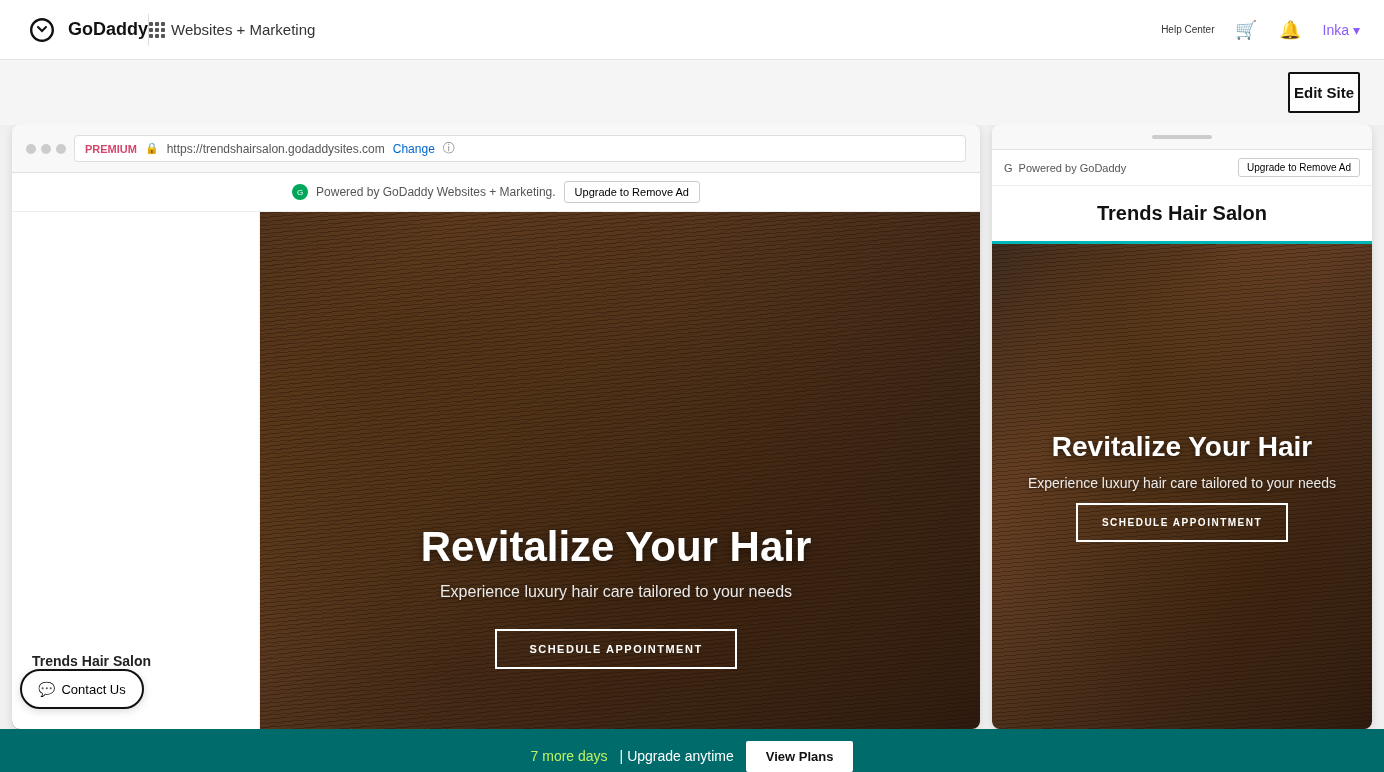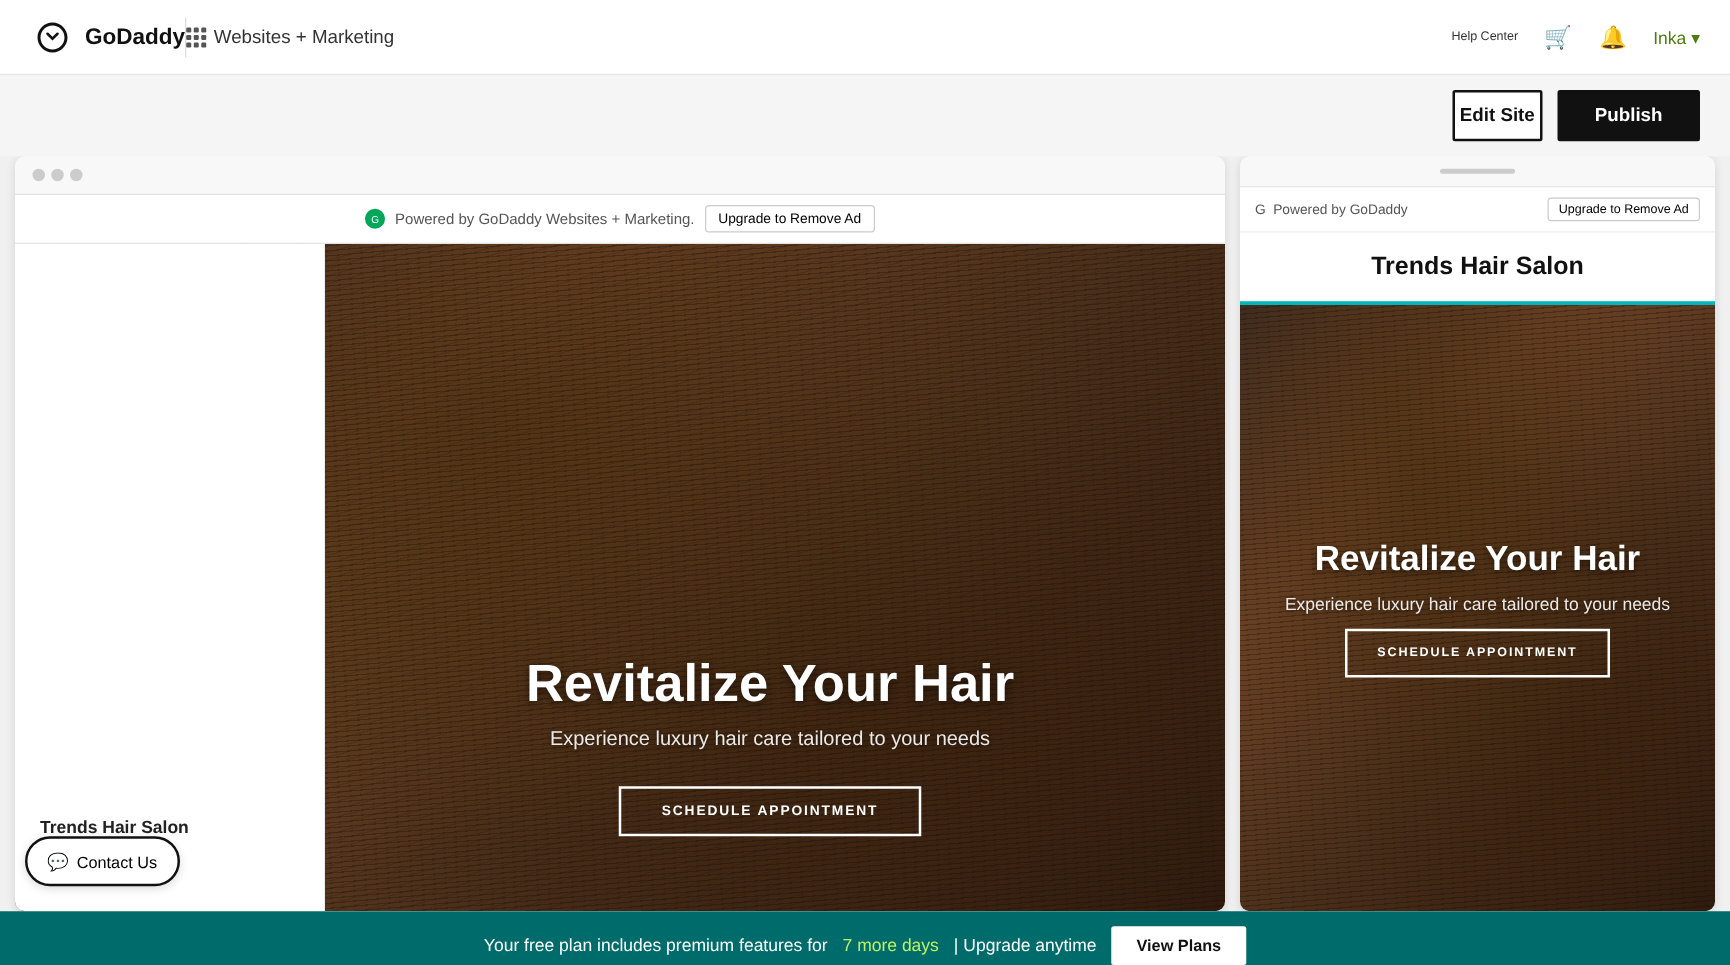--- a/index.html
+++ b/index.html
@@ -14,21 +14,21 @@
     .nav-left { display: flex; align-items: center; }
     .godaddy-logo { display: flex; align-items: center; gap: 8px; font-weight: 700; font-size: 18px; color: #111; }
     .logo-icon { width: 36px; height: 36px; }
     .divider-v { width: 1px; height: 32px; background: #ddd; }
     .nav-app-name { font-size: 15px; color: #333; display: flex; align-items: center; gap: 6px; }
     .grid-icon { display: grid; grid-template-columns: 1fr 1fr 1fr; gap: 2px; width: 16px; height: 16px; }
     .grid-icon span { background: #555; border-radius: 1px; display: block; }
     .nav-right { display: flex; align-items: center; gap: 20px; }
     .nav-link { font-size: 10px; color: #333; cursor: pointer; text-decoration: none; }
     .nav-icon { width: 24px; height: 24px; display: flex; align-items: center; justify-content: center; cursor: pointer; color: #555; font-size: 18px; }
-    .nav-user { display: flex; align-items: center; gap: 4px; font-size: 14px; color: #4d7c0f; cursor: pointer; }
+    .nav-user { display: flex; align-items: center; gap: 4px; font-size: 14px; color: #8b5cf6; cursor: pointer; }
 
     
     .action-bar {
       display: flex; align-items: center; justify-content: flex-end;
       padding: 12px 24px; background: #f5f5f5; gap: 12px;
     }
     .btn-edit-site {
       padding: 10px 4px; background: #fff; border: 2px solid #111;
       font-size: 15px; font-weight: 600; color: #111; cursor: pointer;
       border-radius: 2px;
@@ -225,31 +225,37 @@
     <div class="nav-icon">🔔</div>
     <div class="nav-user">
       <span>Inka</span>
       <span>▾</span>
     </div>
   </div>
 </nav>
 
 <div class="action-bar">
   <button class="btn-edit-site">Edit Site</button>
-  <button class="btn-publish">Publish</button>
 </div>
 
 <div class="main-content">
 
   <div class="browser-preview">
     <div class="browser-chrome">
       <div class="browser-dots">
         <div class="browser-dot"></div>
         <div class="browser-dot"></div>
         <div class="browser-dot"></div>
+      </div>
+      <div class="browser-bar">
+        <span class="premium-badge">PREMIUM</span>
+        <span class="lock-icon">🔒</span>
+        <span class="url-text">https://trendshairsalon.godaddysites.com</span>
+        <span class="change-link">Change</span>
+        <span class="info-icon">ⓘ</span>
       </div>
     </div>
     <div class="ad-bar">
       <span class="godaddy-logo-small">G</span>
       <span>Powered by GoDaddy Websites + Marketing.</span>
       <button class="upgrade-btn">Upgrade to Remove Ad</button>
     </div>
     <div class="site-content">
       <div class="site-hero">
         <div class="hair-texture"></div>
@@ -287,17 +293,16 @@
       <div class="mobile-hair-strands"></div>
       <h2 class="mobile-hero-title">Revitalize Your Hair</h2>
       <p class="mobile-hero-subtitle">Experience luxury hair care tailored to your needs</p>
       <button class="mobile-schedule-btn">SCHEDULE APPOINTMENT</button>
     </div>
   </div>
 
 </div>
 
 <div class="bottom-banner">
-  <span>Your free plan includes premium features for</span>
   <span class="days-link">7 more days</span>
   <span>| Upgrade anytime</span>
   <button class="view-plans-btn">View Plans</button>
 </div>
 
 </body></html>

